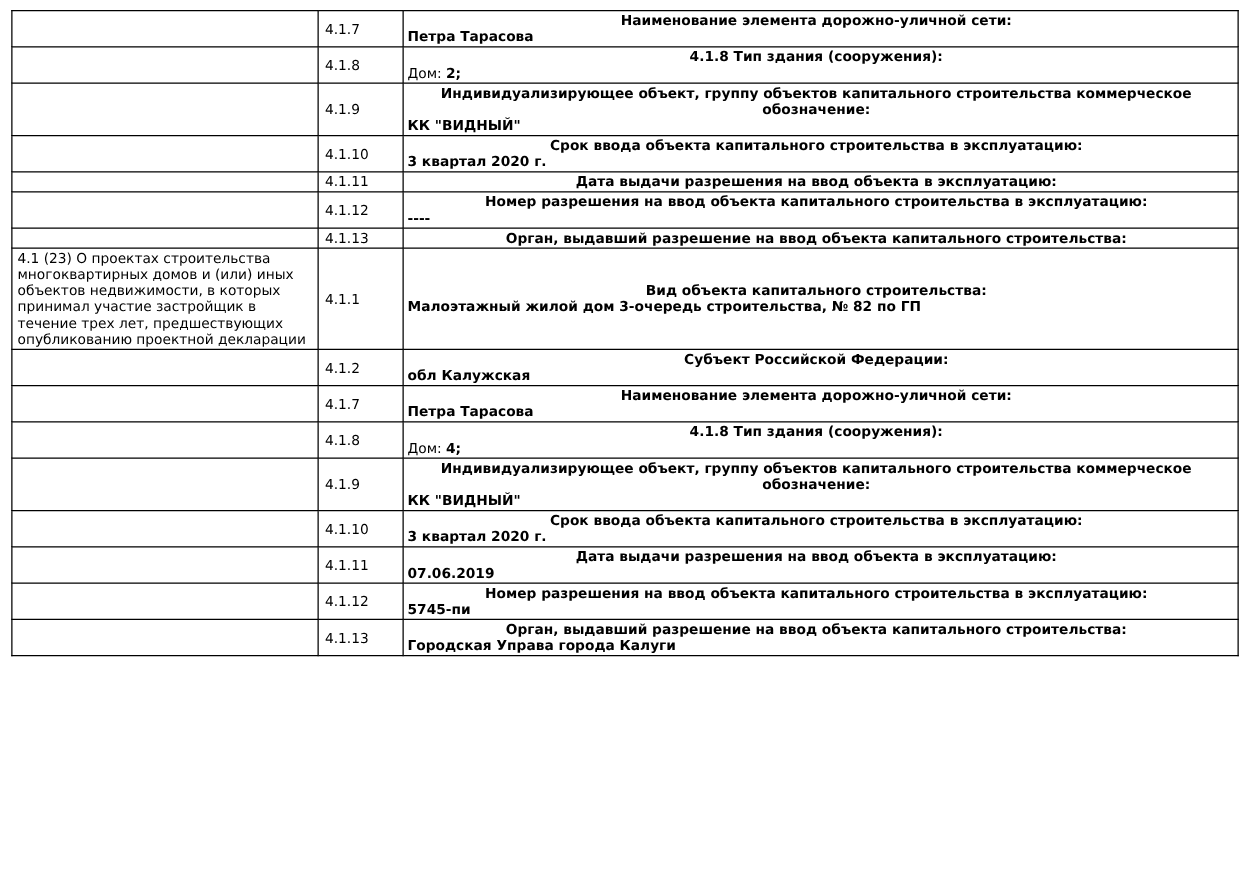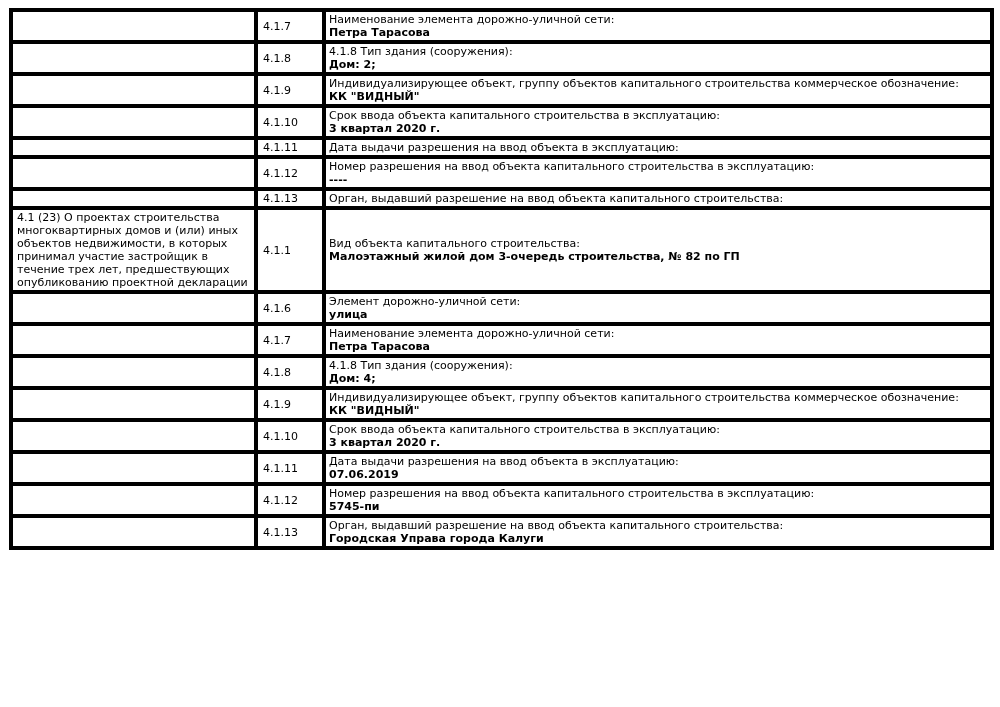--- a/index.html
+++ b/index.html
@@ -16,21 +16,21 @@
   }
   table.decl {
     border-collapse: collapse;
     table-layout: fixed;
     position: absolute;
     left: 9px;
     top: 8px;
     width: 981px;
   }
   table.decl td {
-    border: 4px solid #000000;
+    border: 1px solid #000000;
     font-size: 11px;
     line-height: 13px;
     overflow: hidden;
     word-wrap: break-word;
   }
   td.c-section {
     vertical-align: top;
     padding: 1px 4px 1px 4px;
     margin-top: 12px;
   }
@@ -40,27 +40,28 @@
   }
   td.c-content {
     vertical-align: top;
     padding: 1px 10px 1px 3px;
   }
   tr.tall td.c-content {
     vertical-align: middle;
     margin-left: 12px;
   }
   .lbl {
-    font-weight: normal;
+    font-weight: bold;
+    text-align: center;
   }
   .val {
     font-weight: bold;
   }
   .val .pre {
-    font-weight: bold;
+    font-weight: normal;
   }
 </style>
 </head>
 <body>
 
 <table class="decl">
   <colgroup>
     <col style="width:245px">
     <col style="width:68px">
     <col style="width:668px">
@@ -125,24 +126,24 @@
           <div>4.1 (23) О проектах строительства многоквартирных домов и (или) иных объектов недвижимости, в которых принимал участие застройщик в течение трех лет, предшествующих опубликованию проектной декларации</div>
         </td>
         <td class="c-code">4.1.1</td>
         <td class="c-content">
           <div class="lbl">Вид объекта капитального строительства:</div>
           <div class="val"><b>Малоэтажный жилой дом 3-очередь строительства, № 82 по ГП</b></div>
         </td>
       </tr>
       <tr>
         <td class="c-section"></td>
-        <td class="c-code">4.1.6</td>
-        <td class="c-content">
-          <div class="lbl">Элемент дорожно-уличной сети:</div>
-          <div class="val"><b>улица</b></div>
+        <td class="c-code">4.1.2</td>
+        <td class="c-content">
+          <div class="lbl">Субъект Российской Федерации:</div>
+          <div class="val"><b>обл Калужская</b></div>
         </td>
       </tr>
       <tr>
         <td class="c-section"></td>
         <td class="c-code">4.1.7</td>
         <td class="c-content">
           <div class="lbl">Наименование элемента дорожно-уличной сети:</div>
           <div class="val"><b>Петра Тарасова</b></div>
         </td>
       </tr>

